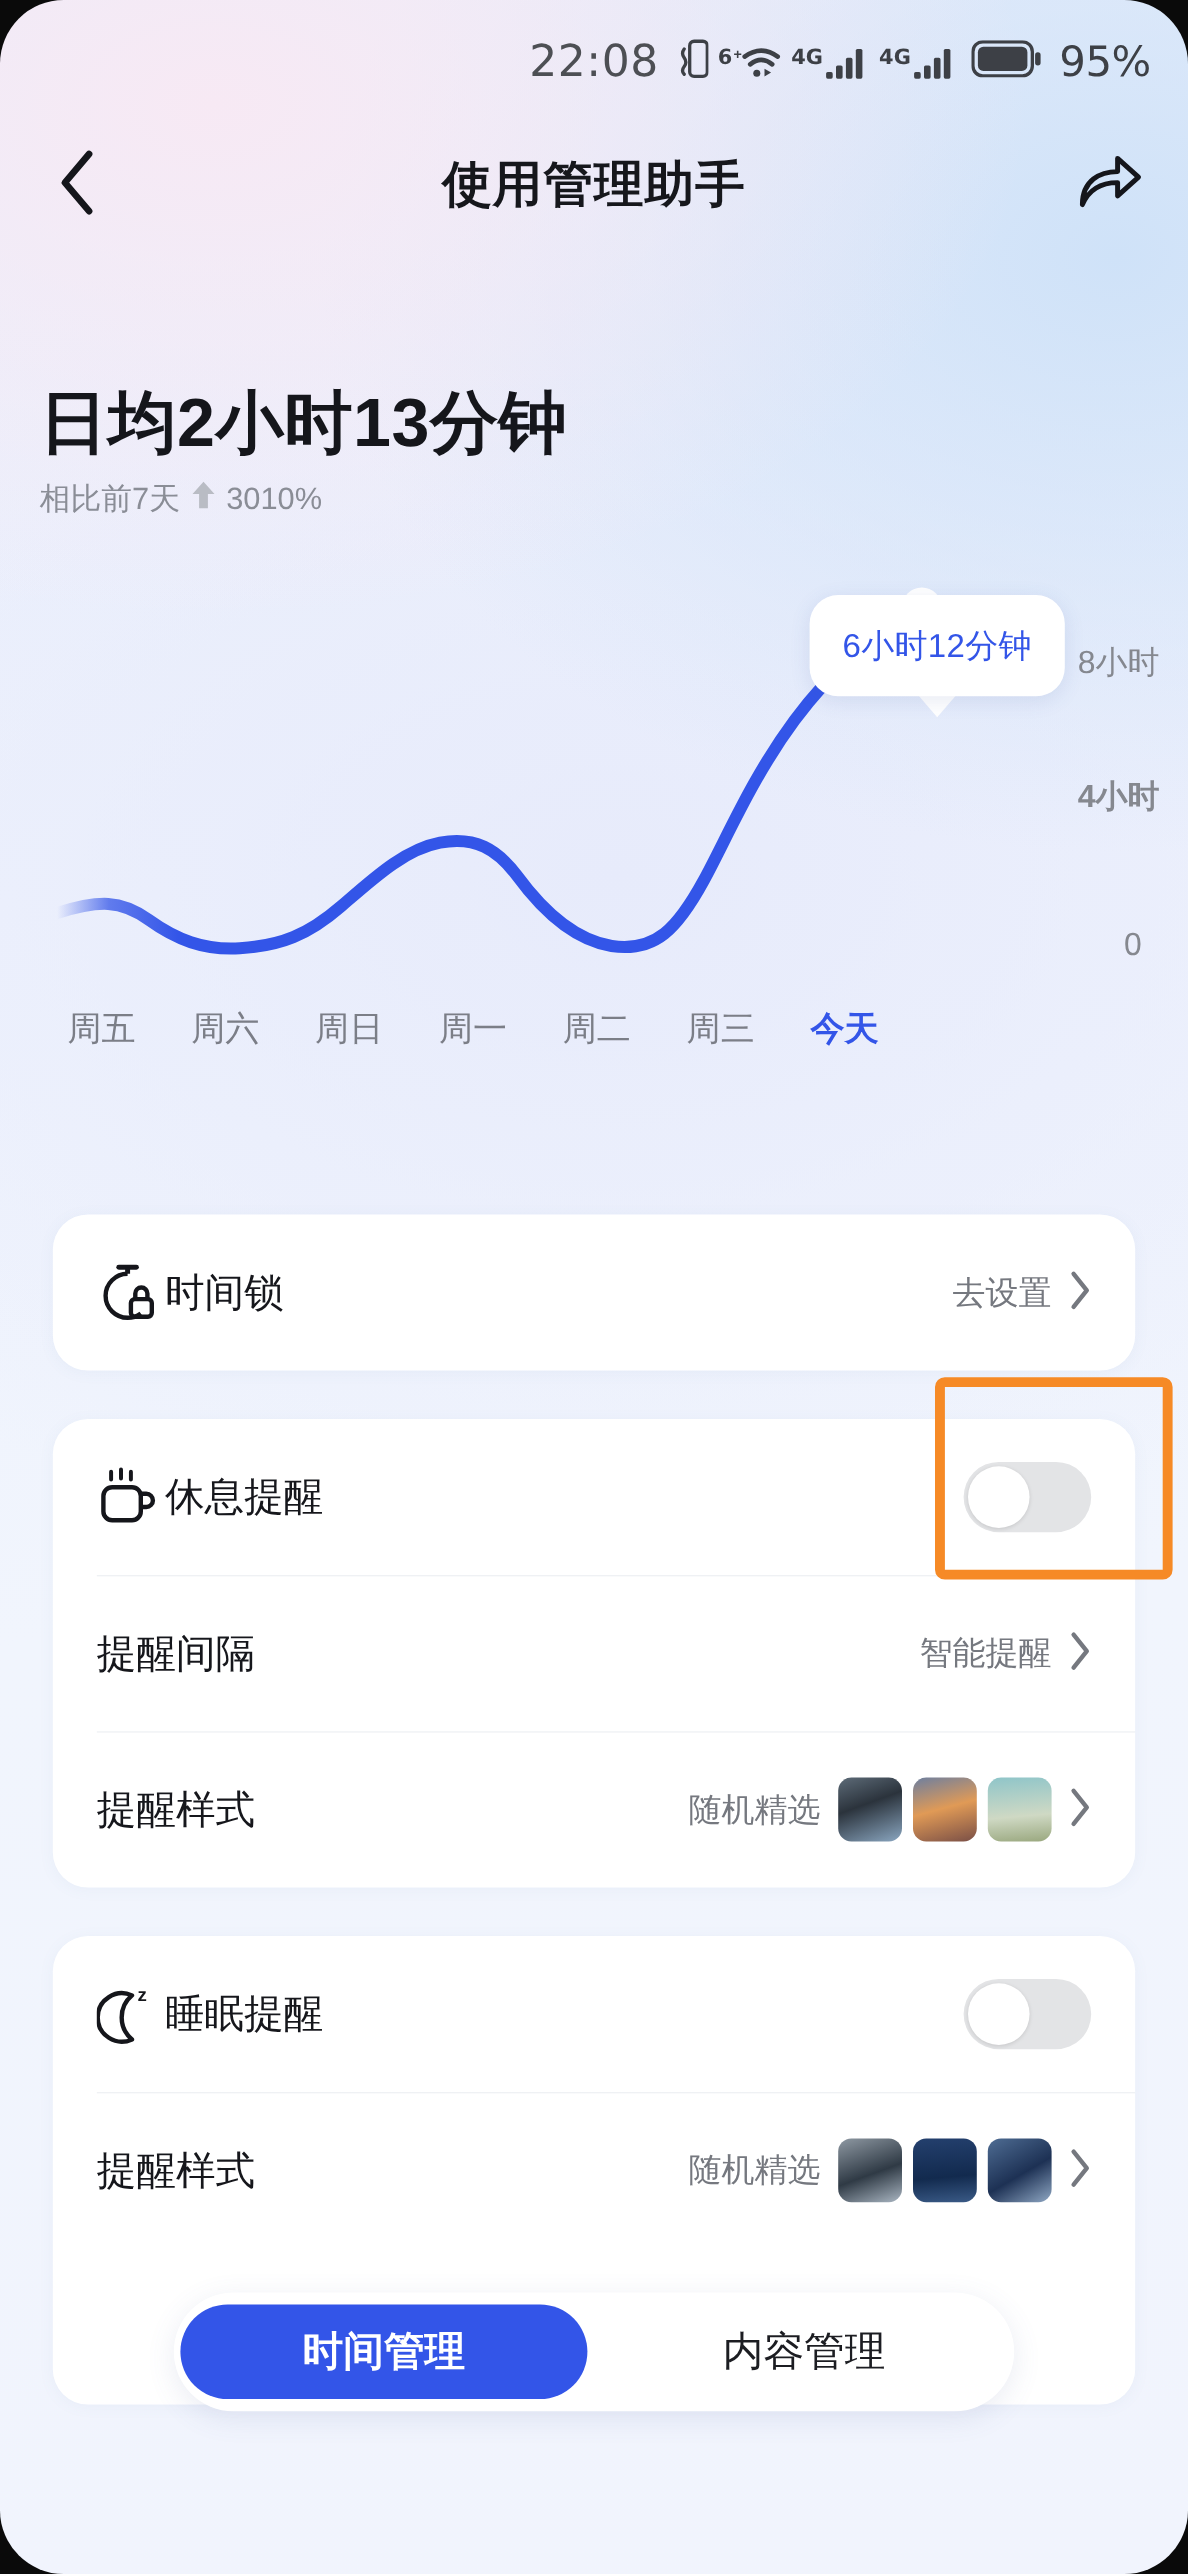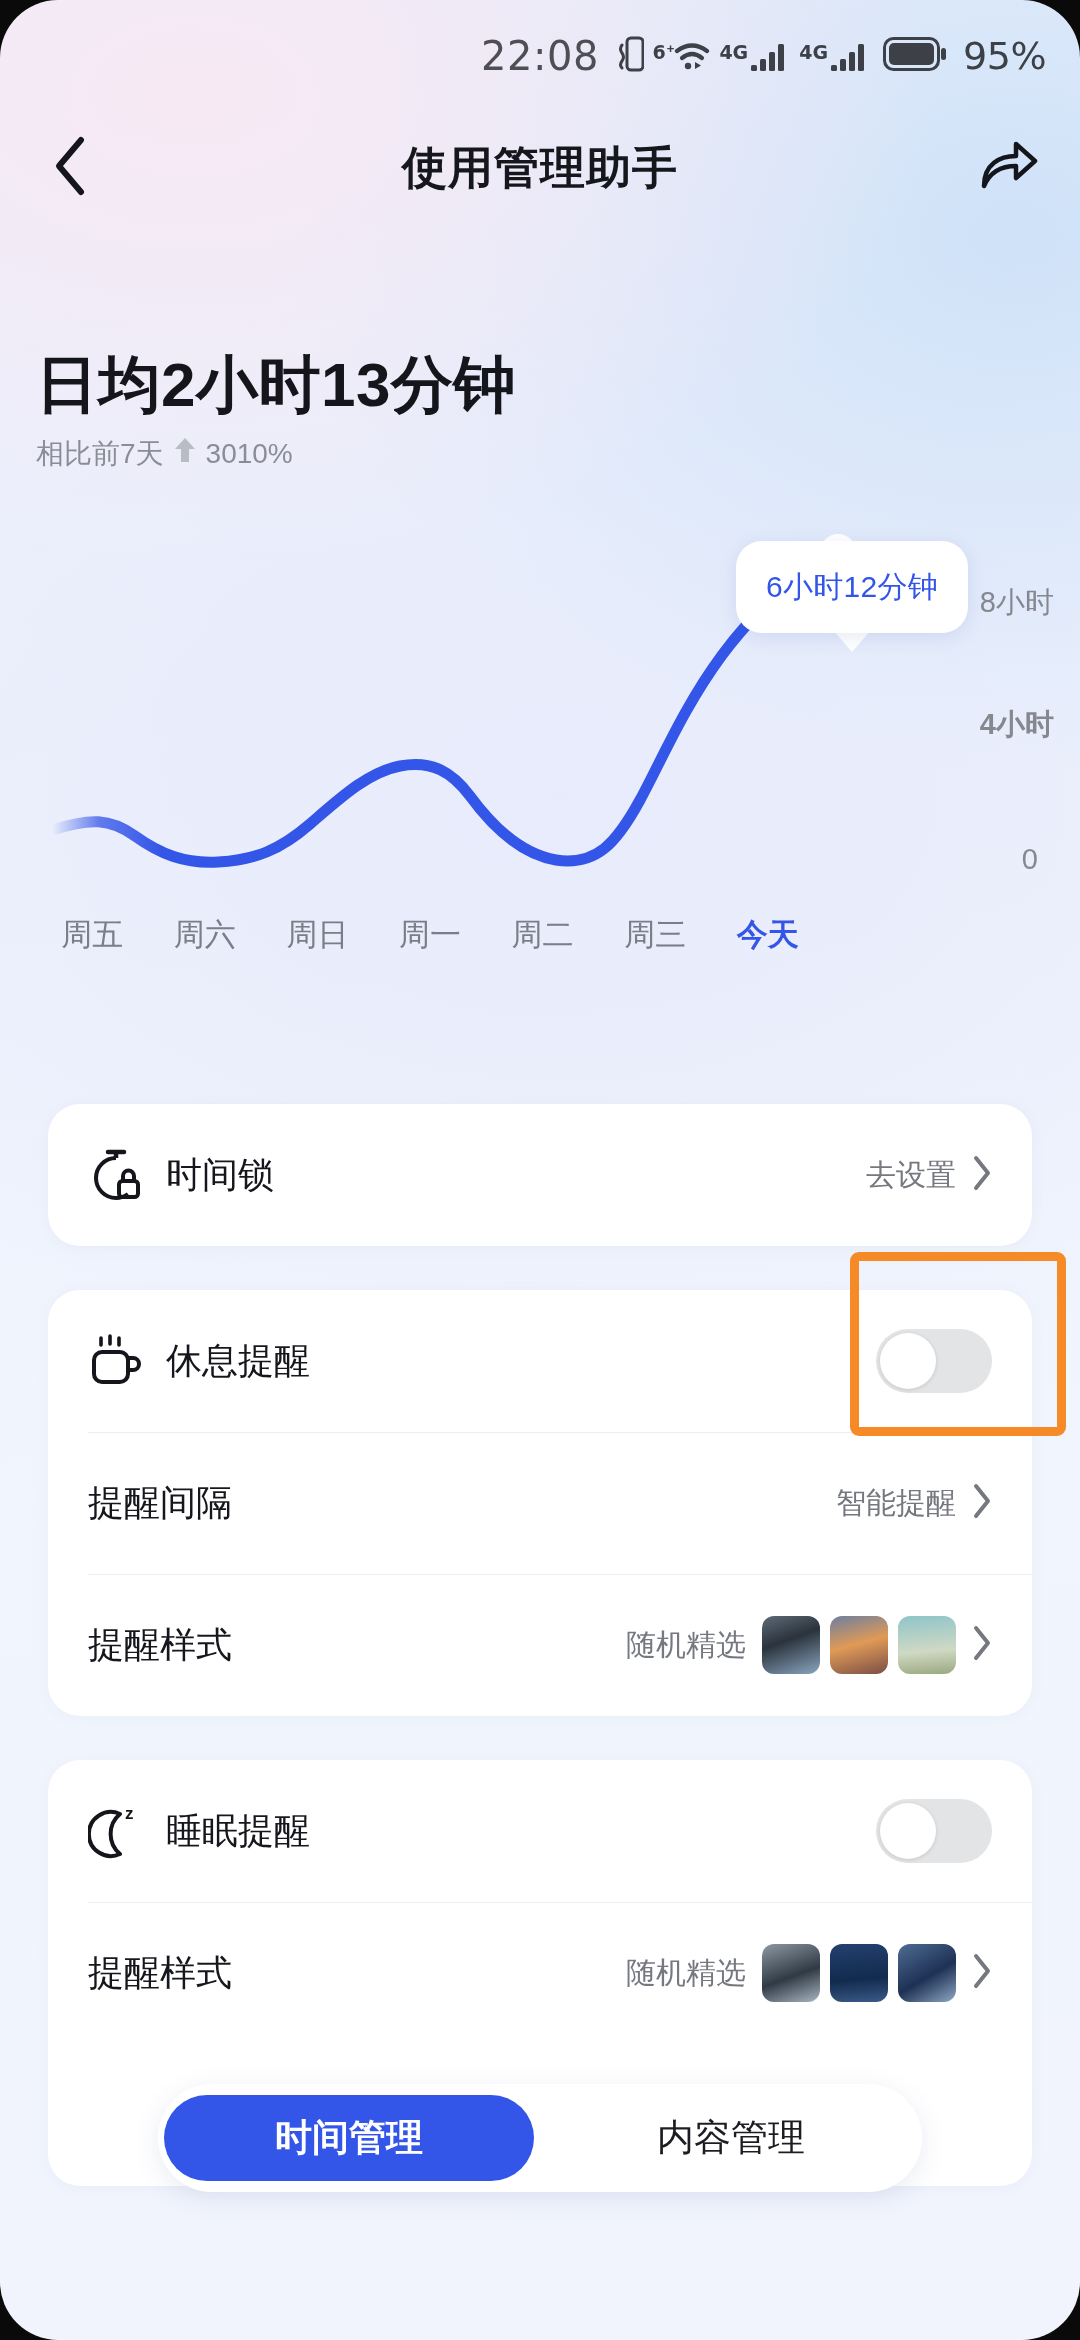--- a/index.html
+++ b/index.html
@@ -100,21 +100,20 @@
 
   
   .card {
     position:absolute; left:48px; width:984px;
     background:#ffffff; border-radius:32px;
     box-shadow:0 2px 14px rgba(100,120,170,.055);
   }
   .row {
     position:relative; height:142px; display:flex; align-items:center;
     padding:0 40px;
-    gap:16px;
   }
   .row + .row::before {
     content:""; position:absolute; left:40px; right:0; top:0; height:1px;
     background:#eceef2;
   }
   .row-icon { width:62px; display:flex; align-items:center; }
   .row-label { font-size:36px; color:#16171c; flex:0 0 auto; }
   .row-right {
     margin-left:auto; display:flex; align-items:center; gap:16px;
   }

